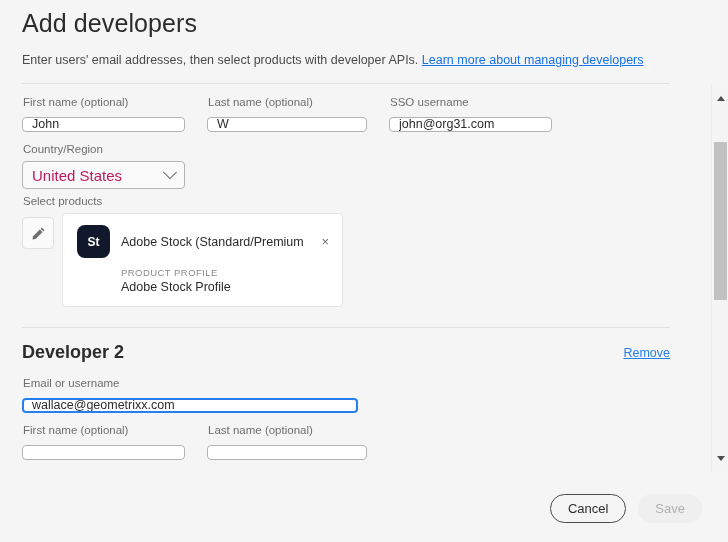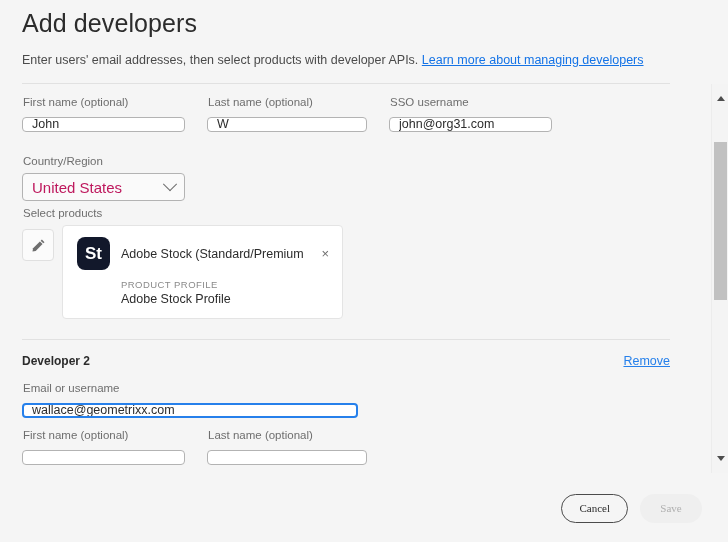--- a/index.html
+++ b/index.html
@@ -150,21 +150,21 @@
   .product-head {
     display: flex;
     align-items: center;
     gap: 11px;
   }
   .st-icon {
     width: 33px; height: 33px;
     border-radius: 8px;
     background: #12182b;
     color: #ffffff;
-    font-size: 17px;
+    font-size: 12px;
     font-weight: bold;
     display: flex;
     align-items: center;
     justify-content: center;
     flex: 0 0 auto;
   }
   .product-name {
     flex: 1 1 auto;
     font-size: 12.5px;
     color: #2c2c2c;
@@ -198,21 +198,21 @@
     margin: 20px 0 0 0;
   }
   .dev-head {
     display: flex;
     align-items: center;
     justify-content: space-between;
     width: 648px;
     margin-top: 14px;
   }
   .dev-title {
-    font-size: 12px;
+    font-size: 18px;
     font-weight: bold;
     color: #2c2c2c;
   }
   .remove-link {
     font-size: 12.5px;
     color: #2680eb;
   }
 
   
   .scrollbar {
@@ -258,22 +258,22 @@
     flex: 0 0 auto;
     height: 68px;
     background: #f5f5f5;
     display: flex;
     align-items: center;
     justify-content: flex-end;
     padding-right: 26px;
     gap: 12px;
   }
   .btn {
-    font-family: Liberation Serif, serif;
-    font-size: 11px;
+    font-family: Liberation Sans, sans-serif;
+    font-size: 13px;
     height: 29px;
     border-radius: 15px;
     display: flex;
     align-items: center;
     justify-content: center;
     box-sizing: border-box;
   }
   .btn-cancel {
     min-width: 62px;
     padding: 0 17px;
@@ -315,21 +315,21 @@
           <div>
             <div class="field-label">Last name (optional)</div>
             <input class="txt w160b" type="text" value="W" style="">
           </div>
           <div>
             <div class="field-label">SSO username</div>
             <input class="txt w160" type="text" value="john@org31.com" style="">
           </div>
         </div>
 
-        <div style="margin-top:22px;">
+        <div style="margin-top:10px;">
           <div class="field-label">Country/Region</div>
           <div class="select-box">
             <span>United States</span>
             <span class="chev"></span>
           </div>
         </div>
 
         <div style="margin-top:5px;">
           <div class="field-label">Select products</div>
           <div class="products-row">

